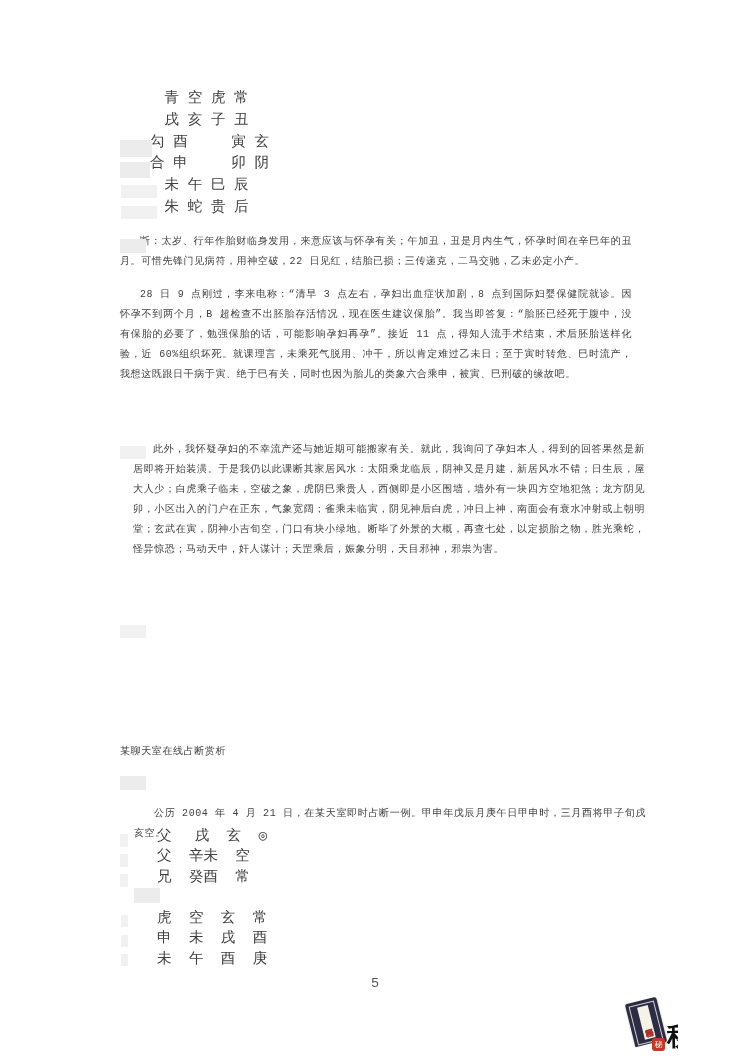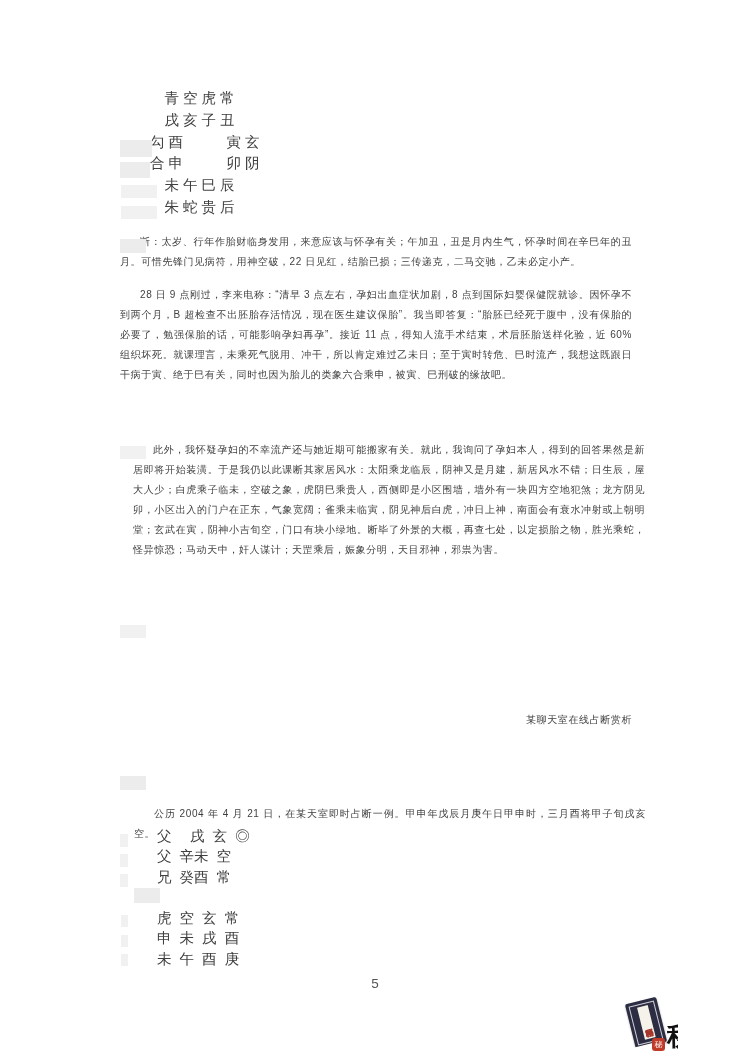--- a/index.html
+++ b/index.html
@@ -1,34 +1,34 @@
 <!DOCTYPE html>
 <html><head>
 <meta charset="utf-8">
 <style>
   html,body { margin:0; padding:0; background:#ffffff; }
   .page {
     position:relative; width:678px; height:1060px; background:#ffffff;
-    font-family:Liberation Sans, sans-serif;
+    font-family:Liberation Mono, monospace;
     color:#3f3f3f; overflow:hidden;
   }
   
   .block {
     position:absolute; left:120px; width:512px;
     font-size:10px; line-height:20px; letter-spacing:0.6px;
     text-align:justify; text-justify:inter-ideograph;
   }
   .indent { text-indent:2em; }
   
   .chart { position:absolute; font-size:14.5px; letter-spacing:0; }
   .chart .chart-line { white-space:pre; }
   .chart-top  { left:150px; top:88px;  line-height:21.8px; }
   .chart-ba   { left:157px; top:826px; line-height:20.4px; }
   .chart-bb   { left:157px; top:908px; line-height:20.4px; }
-  .heading { text-align:right; }
+  .heading { text-align:left;margin-top:32px; }
   .page-number {
     position:absolute; left:0; top:976px; width:750px;
     text-align:center; font-size:13.5px; color:#555555; letter-spacing:0;
   }
   
   .artifact { position:absolute; background:#ececec; }
   .artifact.light { background:#f1f1f1; }
   
   .watermark { position:absolute; left:620px; top:995px; width:130px; height:65px; }
   .wm-book {

